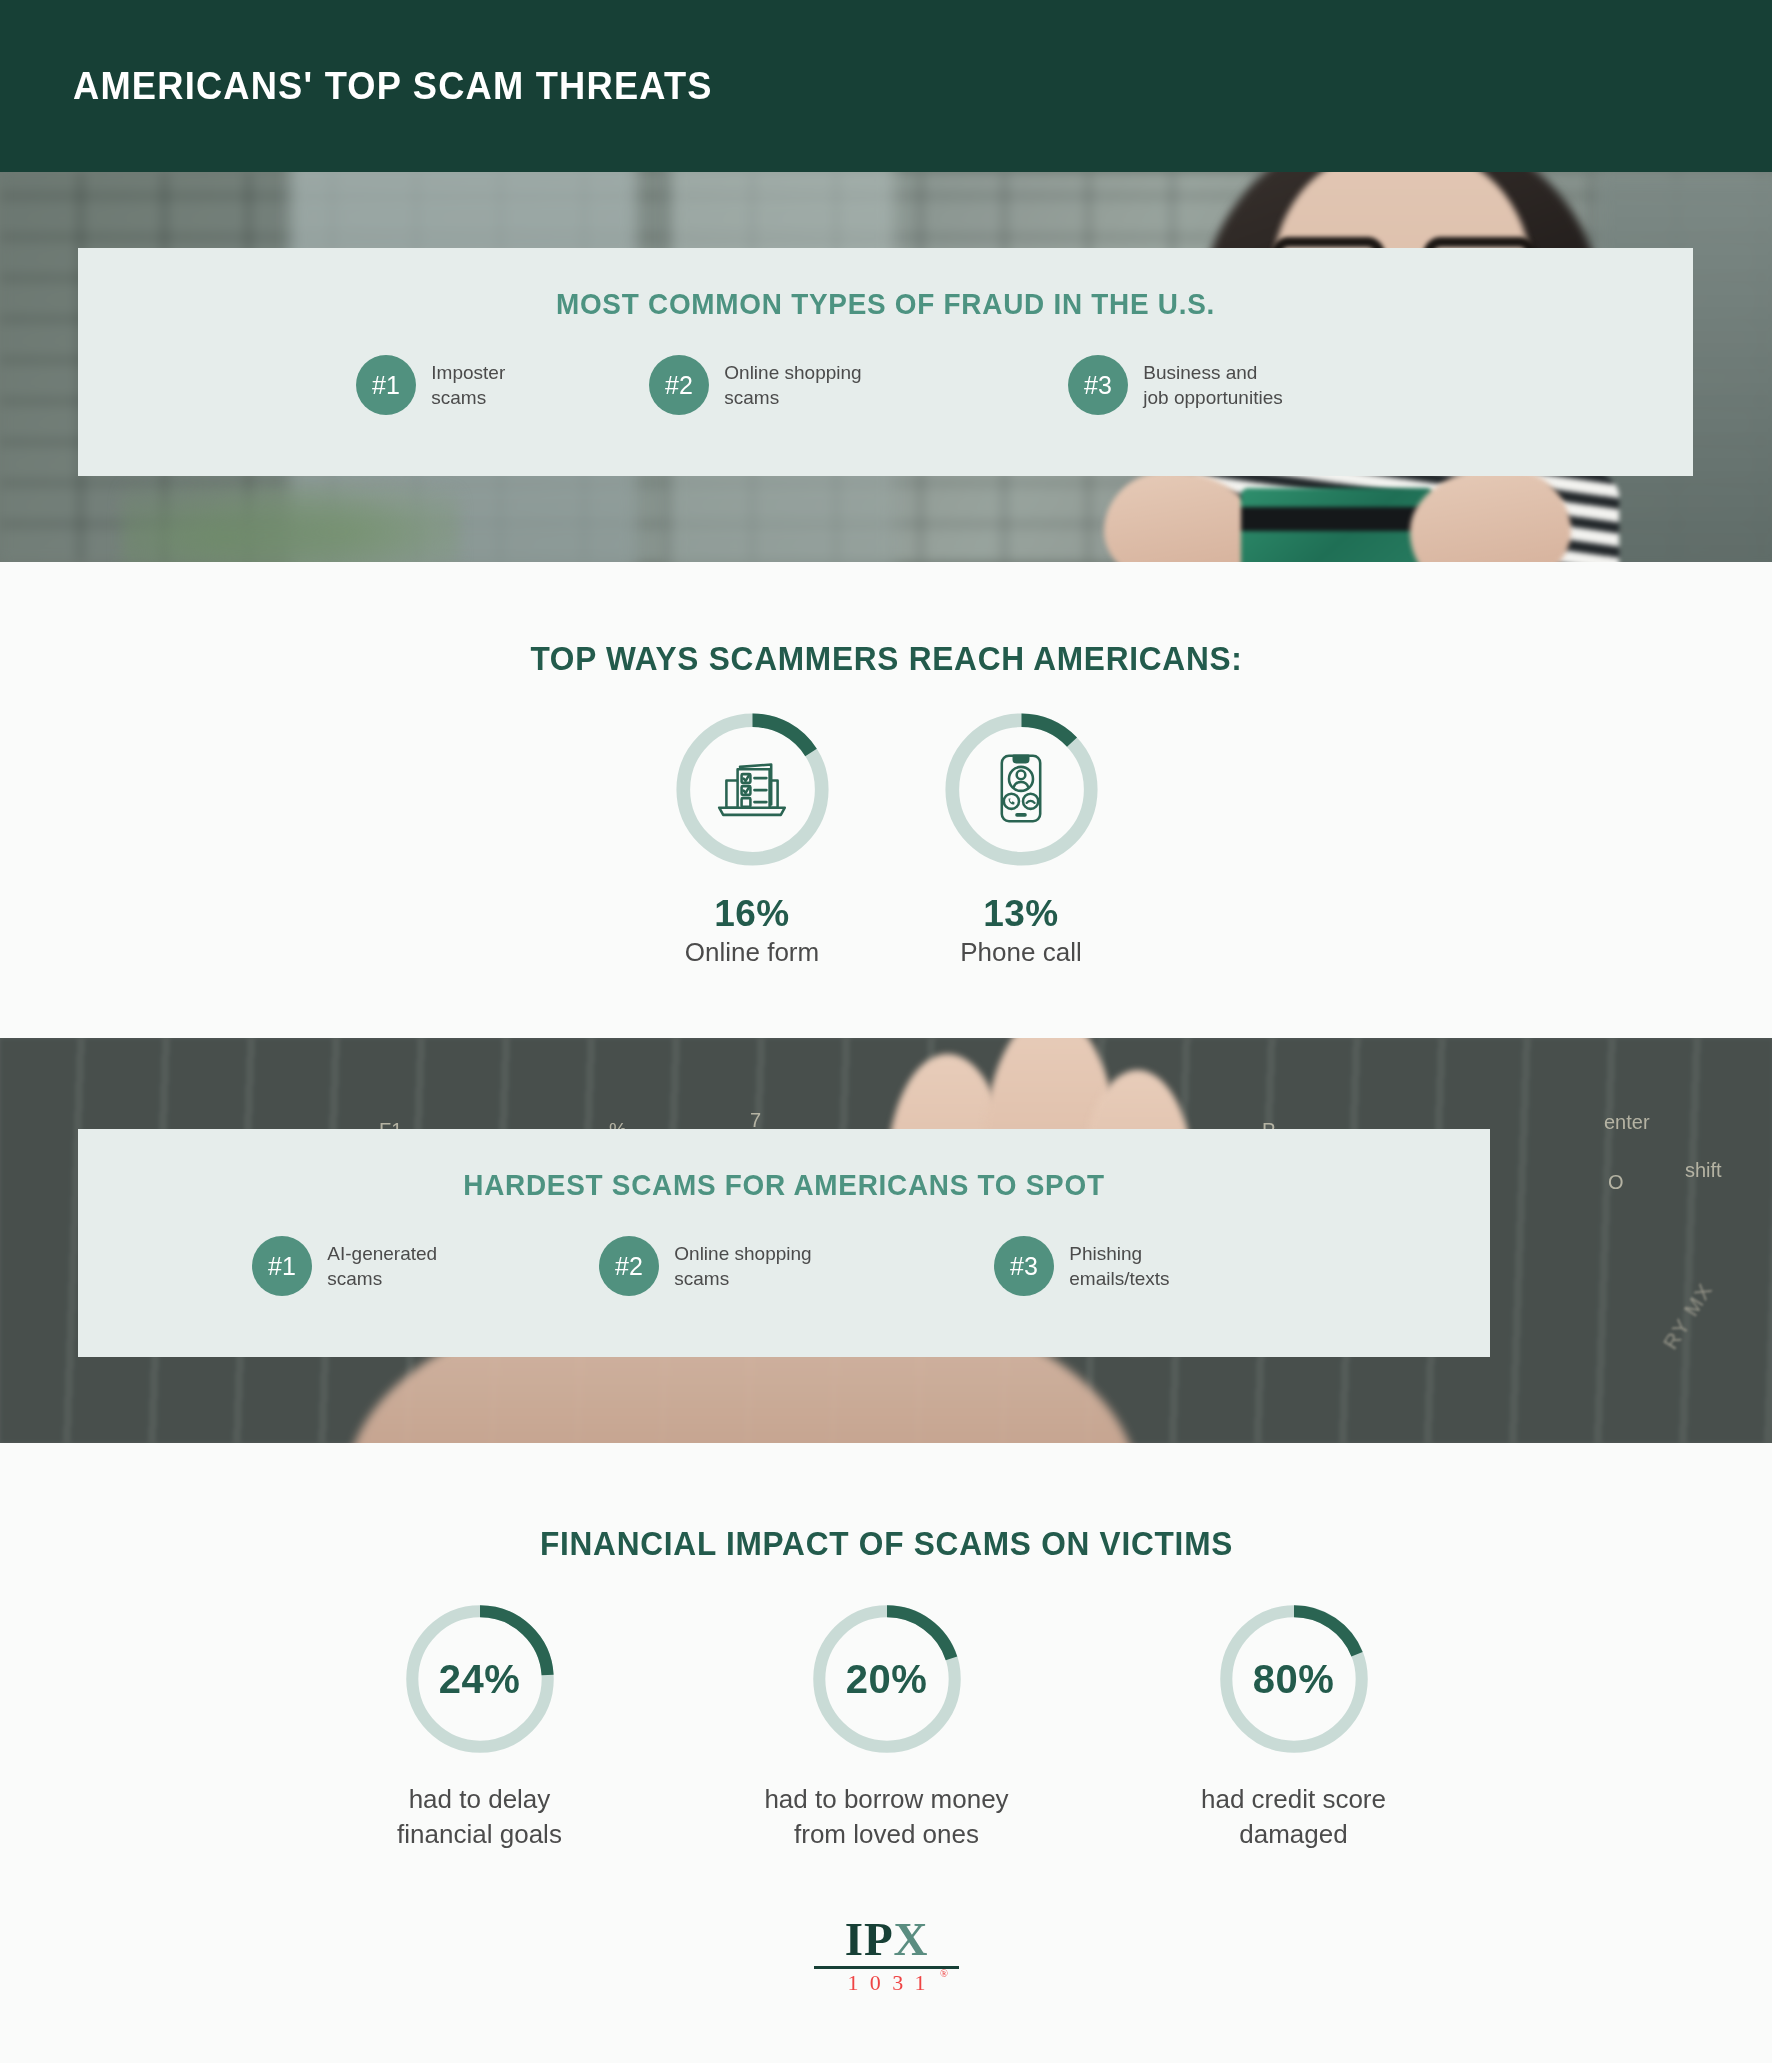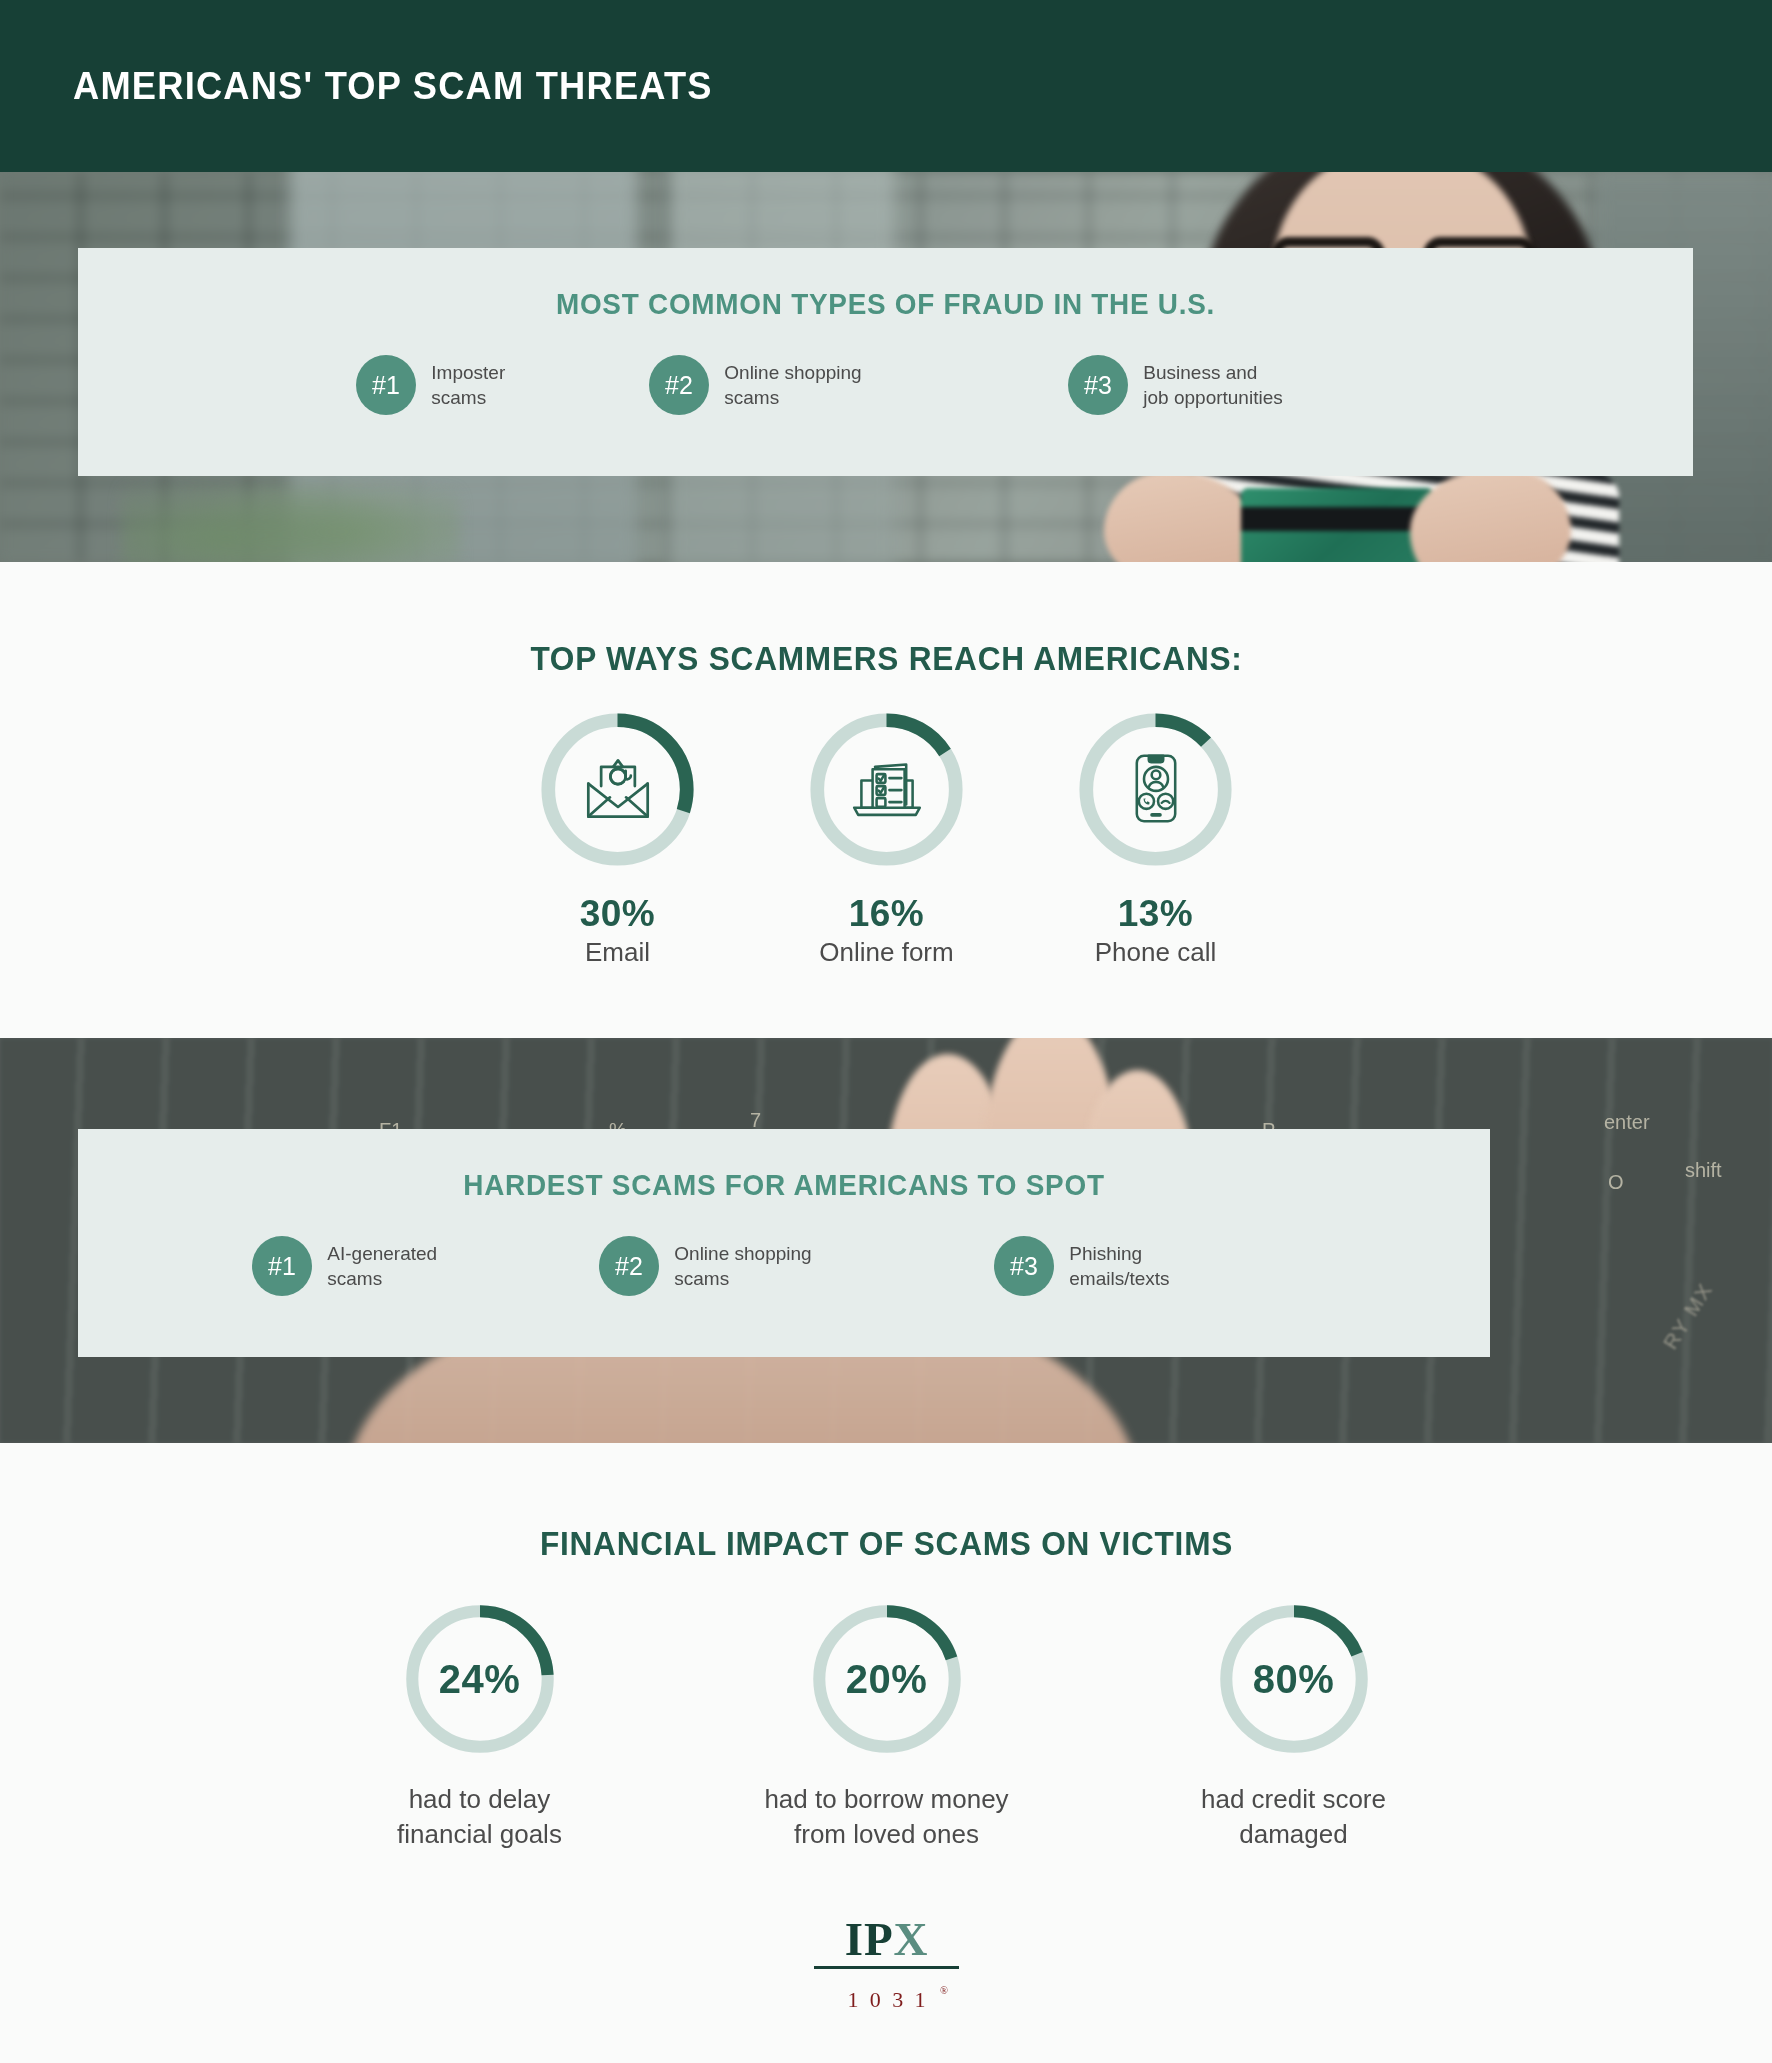--- a/index.html
+++ b/index.html
@@ -349,23 +349,23 @@
   .logo-ipx .x-light { color: #5a8d80; }
   .logo-rule {
     height: 3.2px;
     background: #174036;
     margin: 4px auto 0;
     width: 145px;
   }
   .logo-1031 {
     font-family: "Liberation Serif", serif;
     font-size: 22px;
-    color: #7f1d1d;
+    color: #ef4444;
     letter-spacing: 11.3px;
-    margin-top: 18px;
+    margin-top: 1px;
     padding-left: 11.3px;
     position: relative;
     display: inline-block;
   }
   .logo-reg {
     position: absolute;
     right: -11.3px; top: -1.6px;
     font-size: 10.5px;
     letter-spacing: 0;
   }
@@ -418,41 +418,20 @@
       <div class="rank-label">Business and
 job opportunities</div>
     </div>
   </div>
 </div>
 
 <div class="ways-section">
   <div class="section-title">TOP WAYS SCAMMERS REACH AMERICANS:</div>
   <div class="ways-row">
 
-    <div class="way-item">
-      <div class="way-ring">
-        <svg width="161" height="161" viewBox="0 0 200 200">
-          <circle cx="100" cy="100" r="86" fill="none" stroke="#c9dbd6" stroke-width="17"></circle>
-          <circle class="arc" cx="100" cy="100" r="86" fill="none" stroke="#2a6452" stroke-width="17" stroke-dasharray="162.1061809252333 378.2477554922111" transform="rotate(-90 100 100)"></circle>
-        </svg>
-        <span class="ring-icon">
-          <svg width="69" height="63" viewBox="0 0 86 78" fill="none" stroke="#2a6452" stroke-width="3.4" stroke-linejoin="round" stroke-linecap="round">
-            <path d="M22 36 V12 H64 V36"></path>
-            <path d="M37 12 L43 4 L49 12"></path>
-            <circle cx="43" cy="24" r="9.5"></circle>
-            <path d="M52.5 24 a9.5 9.5 0 1 0 -2.6 6.6 M52.5 17 V27 a4.5 4.5 0 0 0 6.5 -4"></path>
-            <path d="M6 33 L43 62 L80 33"></path>
-            <path d="M6 33 V74 H80 V33"></path>
-            <path d="M6 74 L33 50 M80 74 L53 50"></path>
-          </svg>
-        </span>
-      </div>
-      <div class="way-pct">30%</div>
-      <div class="way-name">Email</div>
-    </div>
 
     <div class="way-item">
       <div class="way-ring">
         <svg width="161" height="161" viewBox="0 0 200 200">
           <circle cx="100" cy="100" r="86" fill="none" stroke="#c9dbd6" stroke-width="17"></circle>
           <circle class="arc" cx="100" cy="100" r="86" fill="none" stroke="#2a6452" stroke-width="17" stroke-dasharray="86.4566298267911 453.89730659065333" transform="rotate(-90 100 100)"></circle>
         </svg>
         <span class="ring-icon">
           <svg width="74" height="64" viewBox="0 0 92 80" fill="none" stroke="#2a6452" stroke-width="3.2" stroke-linejoin="round" stroke-linecap="round">
             <path d="M14 30 H78 V64 H14 Z"></path>

